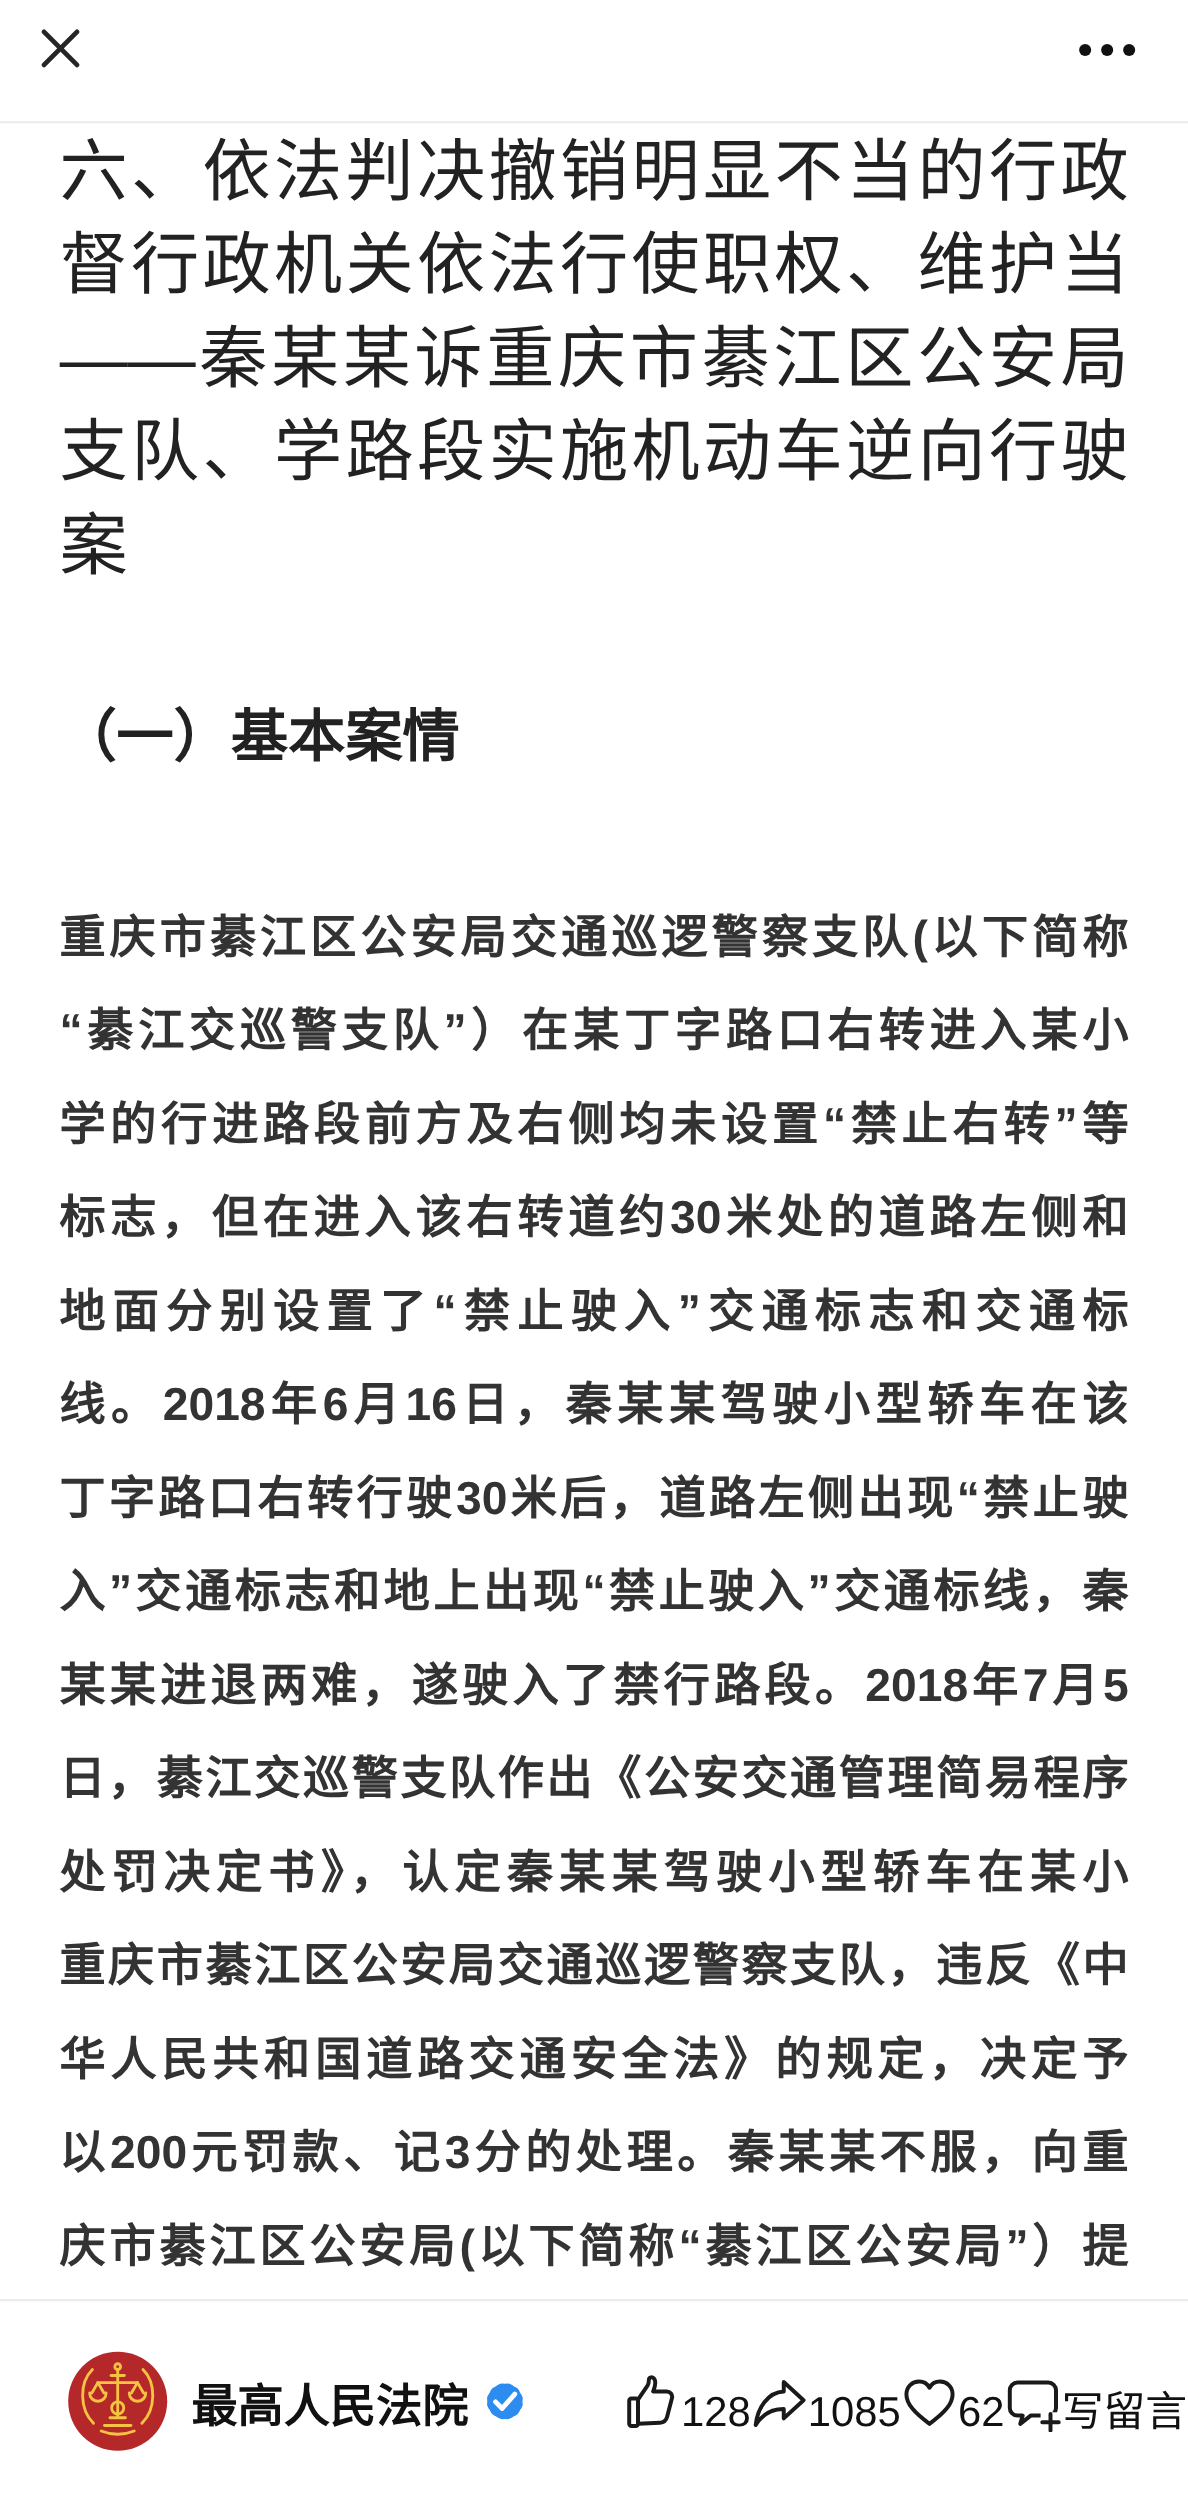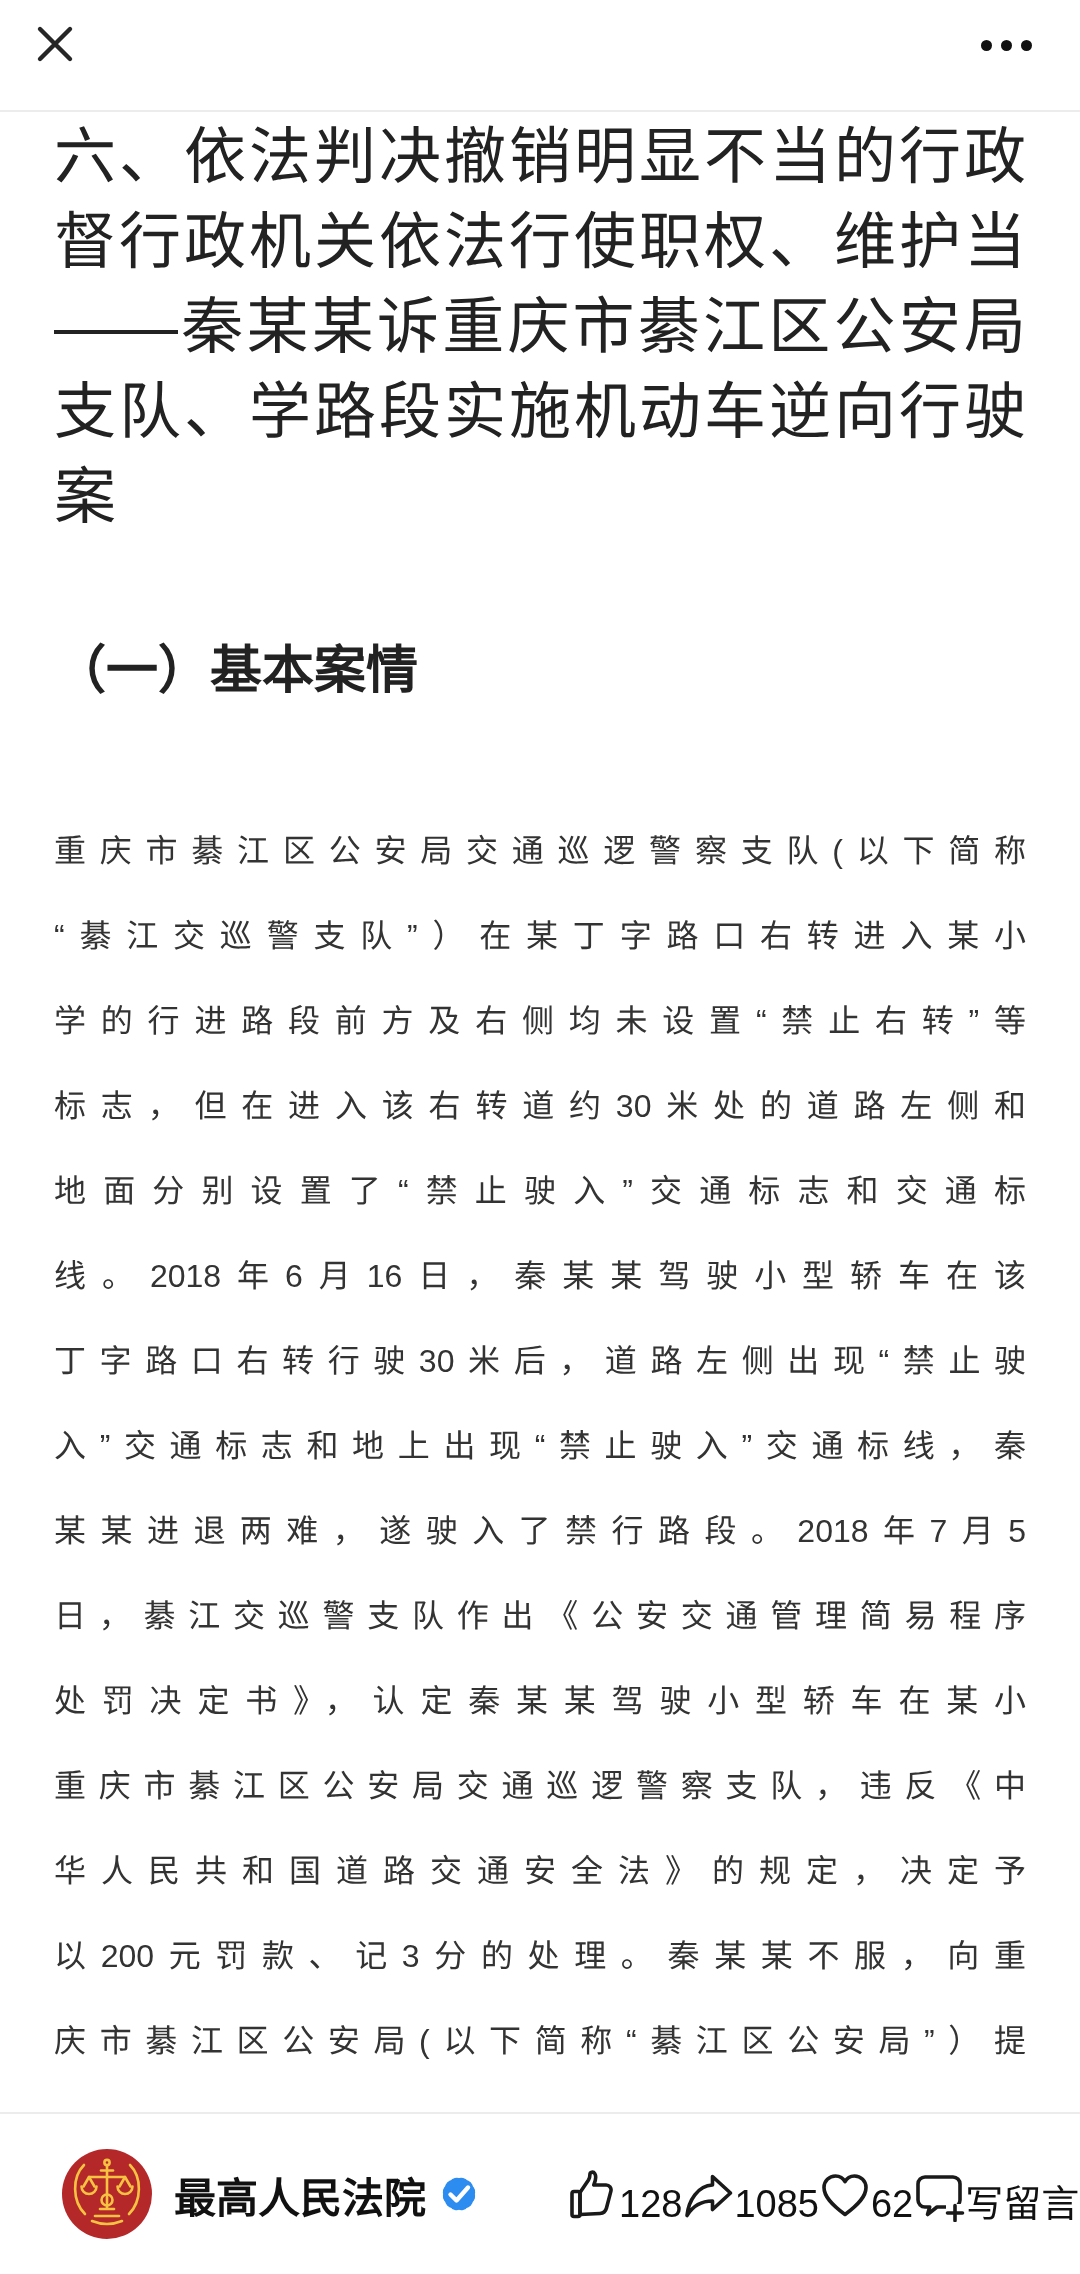--- a/index.html
+++ b/index.html
@@ -42,24 +42,24 @@
     overflow:hidden;
     text-align:justify;
     text-align-last:justify;
   }
   .article-title{margin-top:2px;font-size:62px;font-weight:400;color:var(--c-heading);}
   .article-title .line:last-child{text-align-last:left;}
   .section-title{
     margin-top:89px;height:85px;line-height:85px;
     font-size:52px;font-weight:700;color:var(--c-heading);
   }
-  .body-text{margin-top:96px;font-size:32px;color:var(--c-body);}
+  .body-text{margin-top:96px;font-size:42px;color:var(--c-body);font-weight:bold;}
   
   .footer{
-    position:absolute;left:0;right:0;bottom:0;height:162px;
+    position:absolute;left:0;right:0;bottom:0;height:184px;
     border-top:2px solid var(--c-divider);
     background:#fff;
     display:flex;align-items:center;
     padding-left:62px;
   }
   .avatar{
     width:90px;height:90px;border-radius:50%;
     background:var(--c-avatar-red);
     display:flex;align-items:center;justify-content:center;
     flex:0 0 auto;cursor:pointer;

